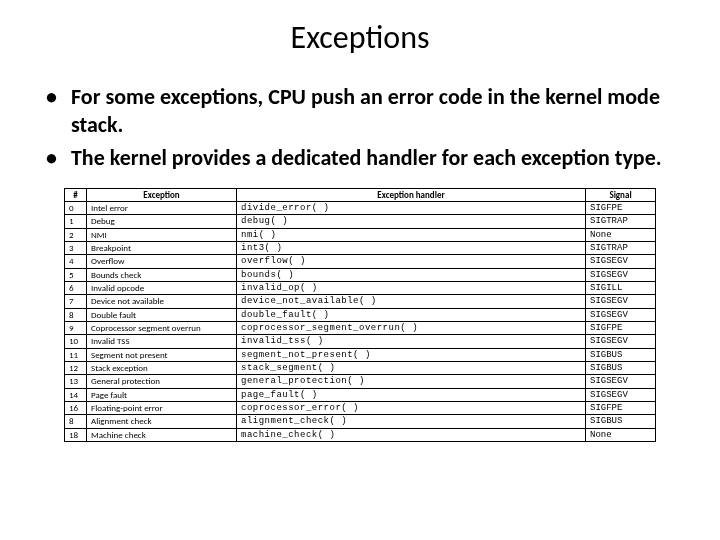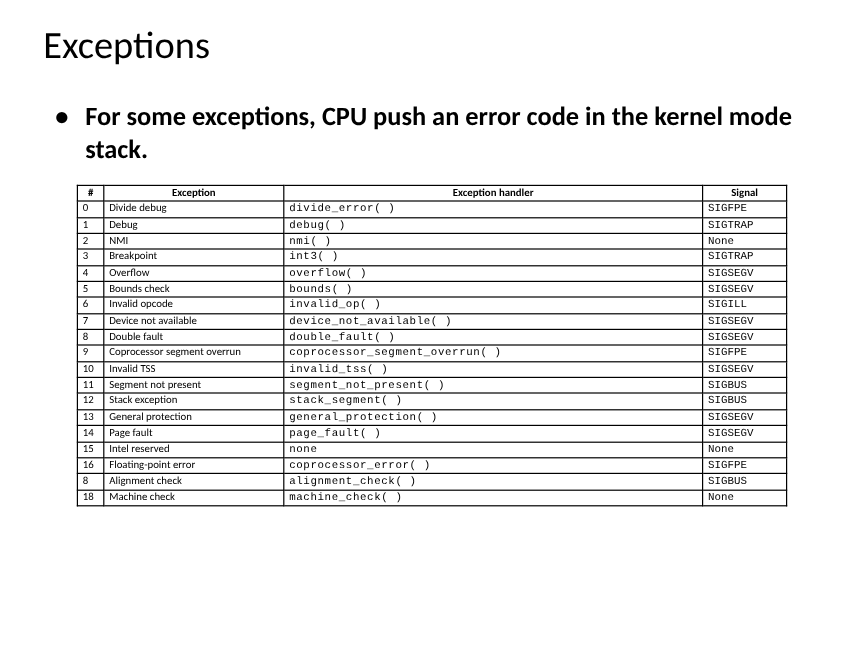--- a/index.html
+++ b/index.html
@@ -10,21 +10,21 @@
     font-family: Calibri, "Segoe UI", Arial, sans-serif;
     color: #000;
     overflow: hidden;
   }
   .slide {
     padding: 18px 36px 0 36px;
   }
   .title {
     font-size: 32px;
     font-weight: 400;
-    text-align: left;
+    text-align: center;
     margin-bottom: 26px;
   }
   .bullets {
     list-style: none;
     padding: 0 0 10px 10px;
   }
   .bullets li {
     font-size: 22px;
     line-height: 1.25;
     margin-bottom: 6px;
@@ -63,37 +63,40 @@
 </style>
 </head>
 <body>
 
 <div class="slide">
   <h1 class="title">Exceptions</h1>
 
   <ul class="bullets">
     <li>
         <span>For some exceptions, CPU push an error code in the kernel mode stack.</span>
+      </li>
+    <li>
+        <span>The kernel provides a dedicated handler for each exception type.</span>
       </li>
   </ul>
 
   <div class="table-wrap">
     <table>
       <thead>
         <tr>
           <th>#</th>
           <th>Exception</th>
           <th>Exception handler</th>
           <th>Signal</th>
         </tr>
       </thead>
       <tbody id="tbody">
           <tr>
             <td class="num">0</td>
-            <td class="exc">Divide debug</td>
+            <td class="exc">Intel error</td>
             <td class="handler">divide_error( )</td>
             <td class="sig">SIGFPE</td>
           </tr>
           <tr>
             <td class="num">1</td>
             <td class="exc">Debug</td>
             <td class="handler">debug( )</td>
             <td class="sig">SIGTRAP</td>
           </tr>
           <tr>
@@ -168,26 +171,20 @@
             <td class="handler">general_protection( )</td>
             <td class="sig">SIGSEGV</td>
           </tr>
           <tr>
             <td class="num">14</td>
             <td class="exc">Page fault</td>
             <td class="handler">page_fault( )</td>
             <td class="sig">SIGSEGV</td>
           </tr>
           <tr>
-            <td class="num">15</td>
-            <td class="exc">Intel reserved</td>
-            <td class="handler">none</td>
-            <td class="sig">None</td>
-          </tr>
-          <tr>
             <td class="num">16</td>
             <td class="exc">Floating-point error</td>
             <td class="handler">coprocessor_error( )</td>
             <td class="sig">SIGFPE</td>
           </tr>
           <tr>
             <td class="num">8</td>
             <td class="exc">Alignment check</td>
             <td class="handler">alignment_check( )</td>
             <td class="sig">SIGBUS</td>

